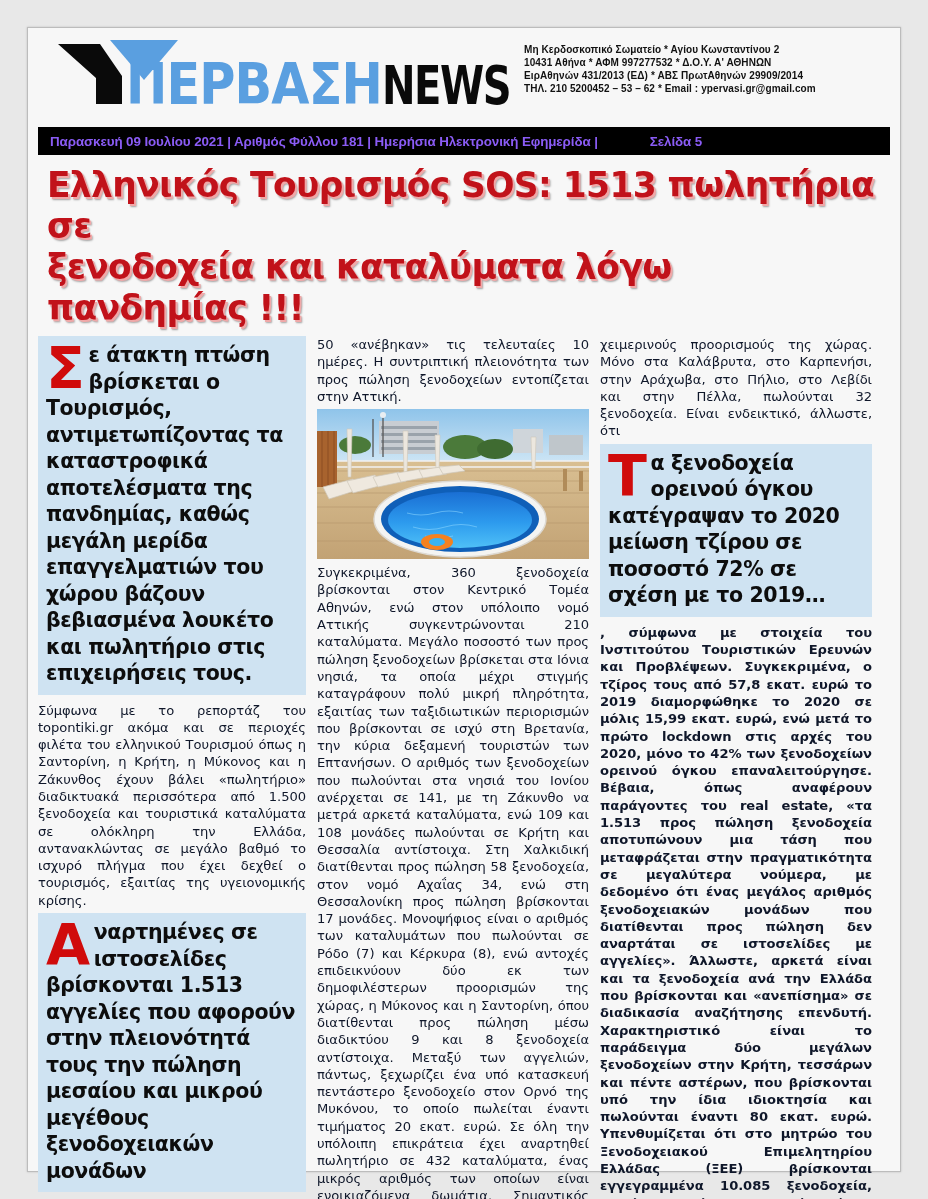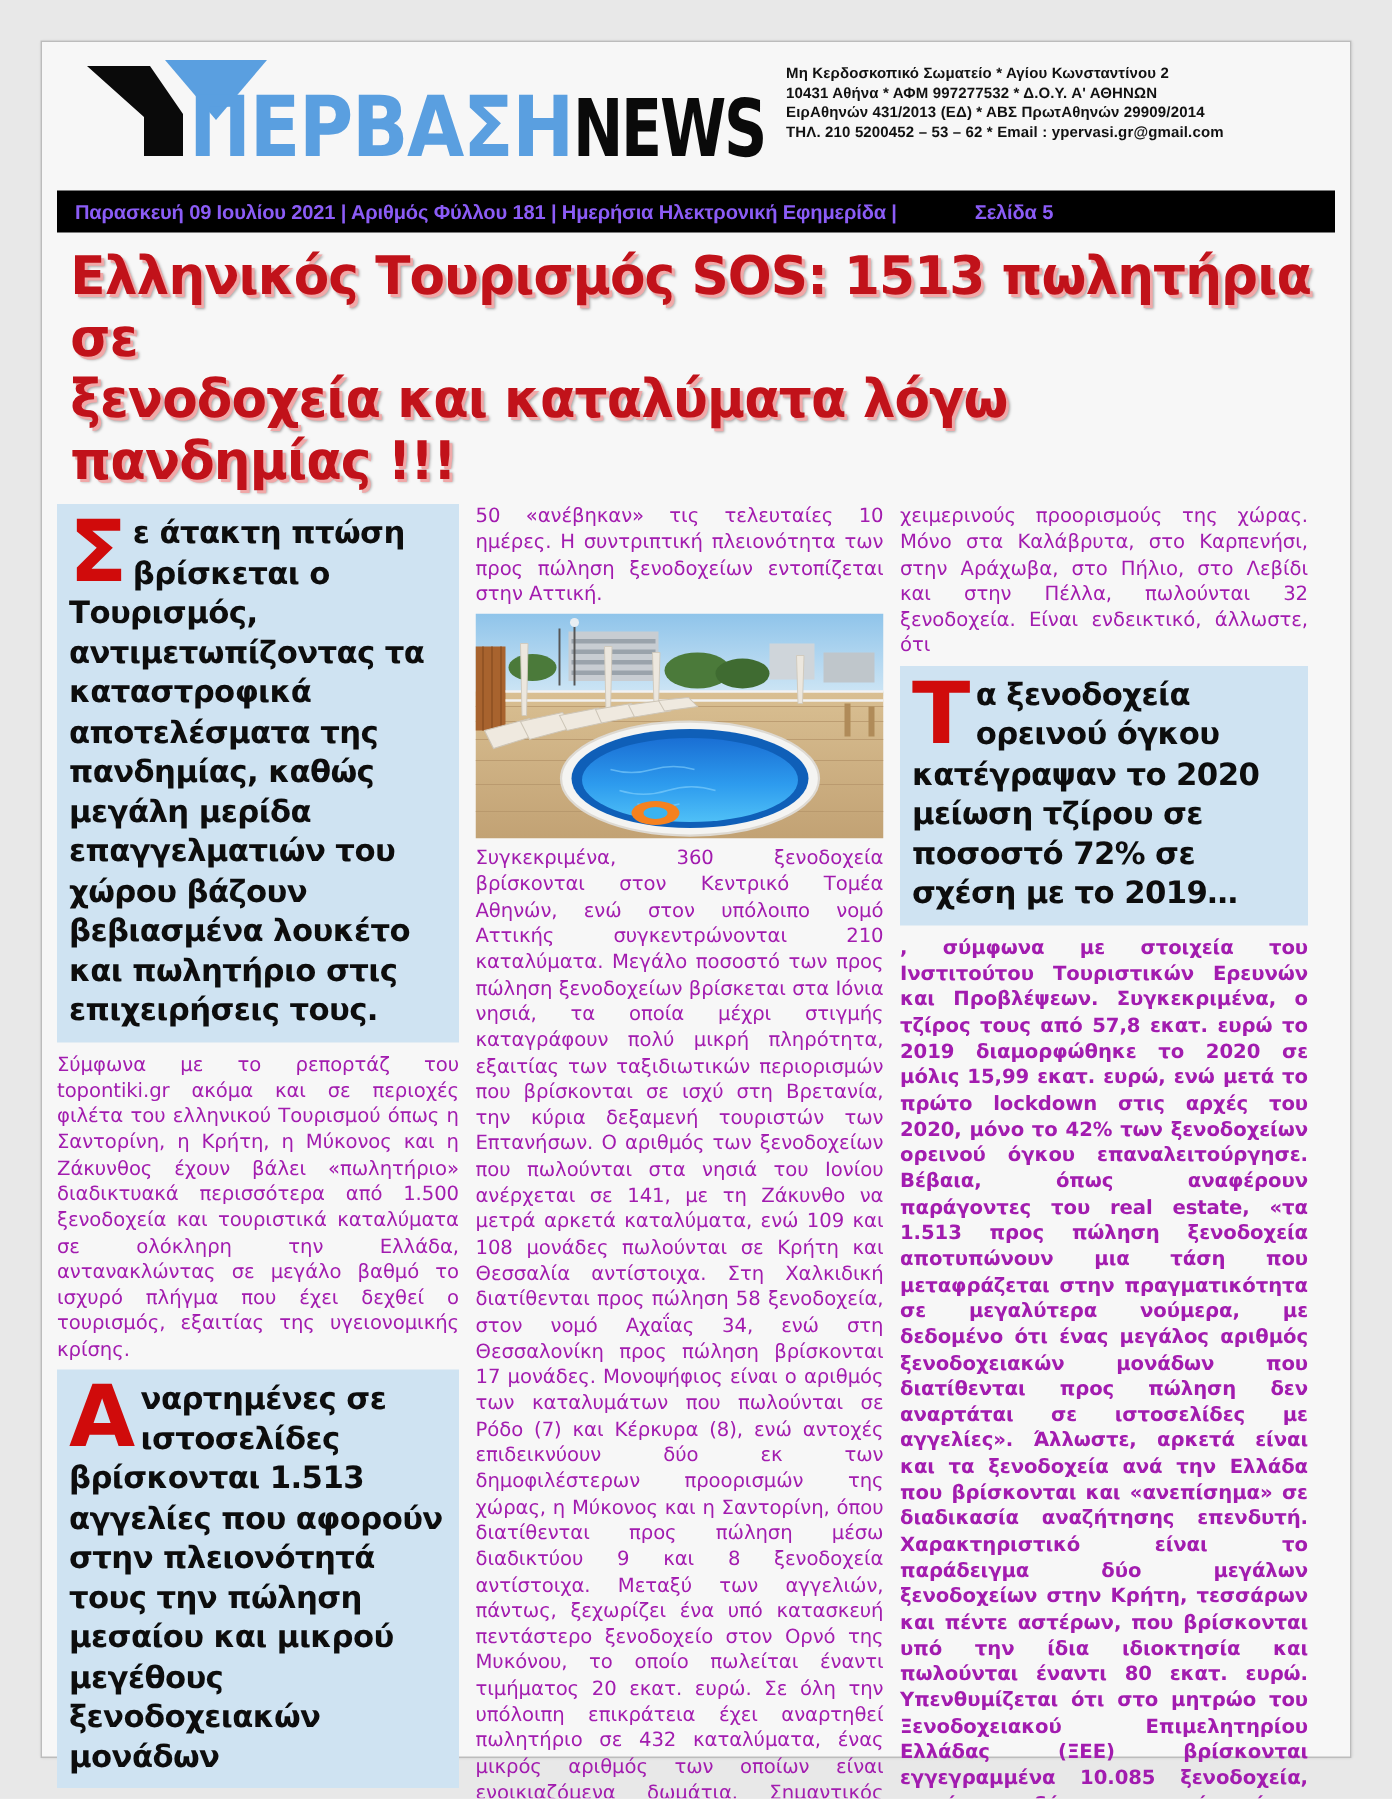--- a/index.html
+++ b/index.html
@@ -59,21 +59,21 @@
     margin:0;font-family:"DejaVu Sans","Liberation Sans",sans-serif;
     font-weight:bold;font-size:20.5px;line-height:26.5px;color:#0d0d0d;
     letter-spacing:-.4px;
   }
   .lead .dropcap{
     float:left;font-size:57px;line-height:46px;color:#d00b0b;font-weight:bold;
     margin:3px 4px 0 0;font-family:"DejaVu Sans","Liberation Sans",sans-serif;
   }
   .body-text{
     font-family:"DejaVu Sans","Liberation Sans",sans-serif;
-    font-size:13.1px;line-height:17.3px;color:#a21caf;text-align:justify;
+    font-size:13.1px;line-height:17.3px;color:#0f172a;text-align:justify;
     margin:0 0 4px 0;letter-spacing:-.05px;
   }
   .body-text.b{font-weight:bold;}
   .photo{
     width:100%;height:150px;margin:3px 0 5px 0;display:block;border:0;
   }
 </style>
 </head>
 <body>
 

